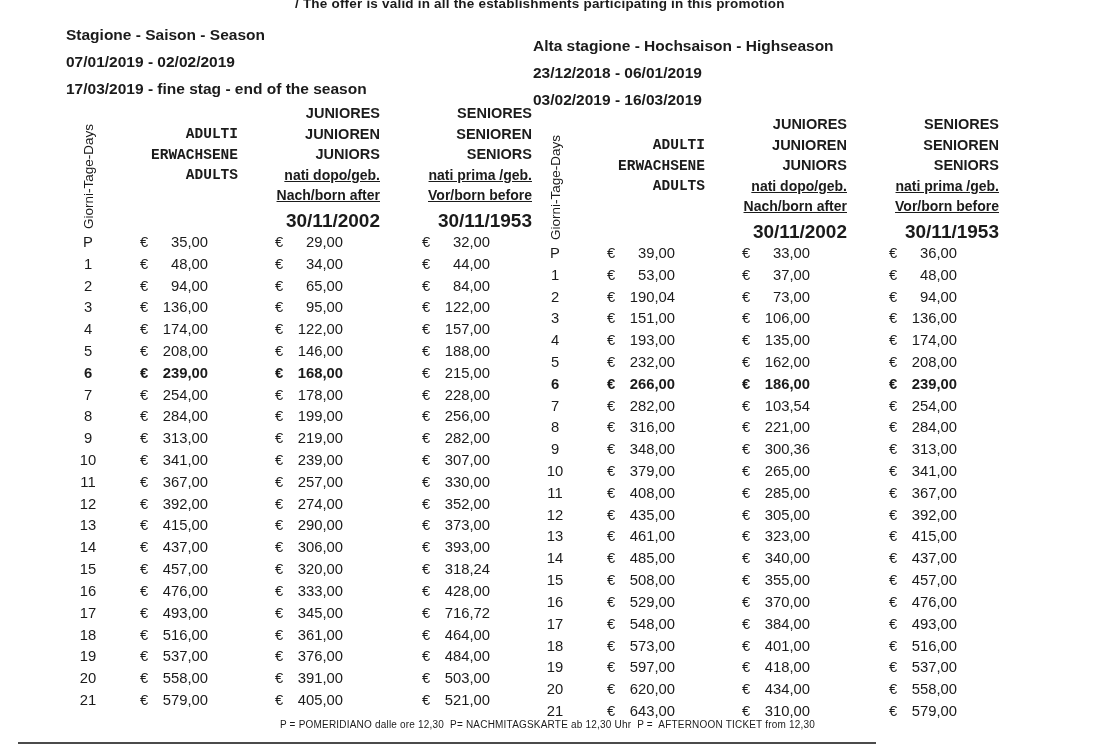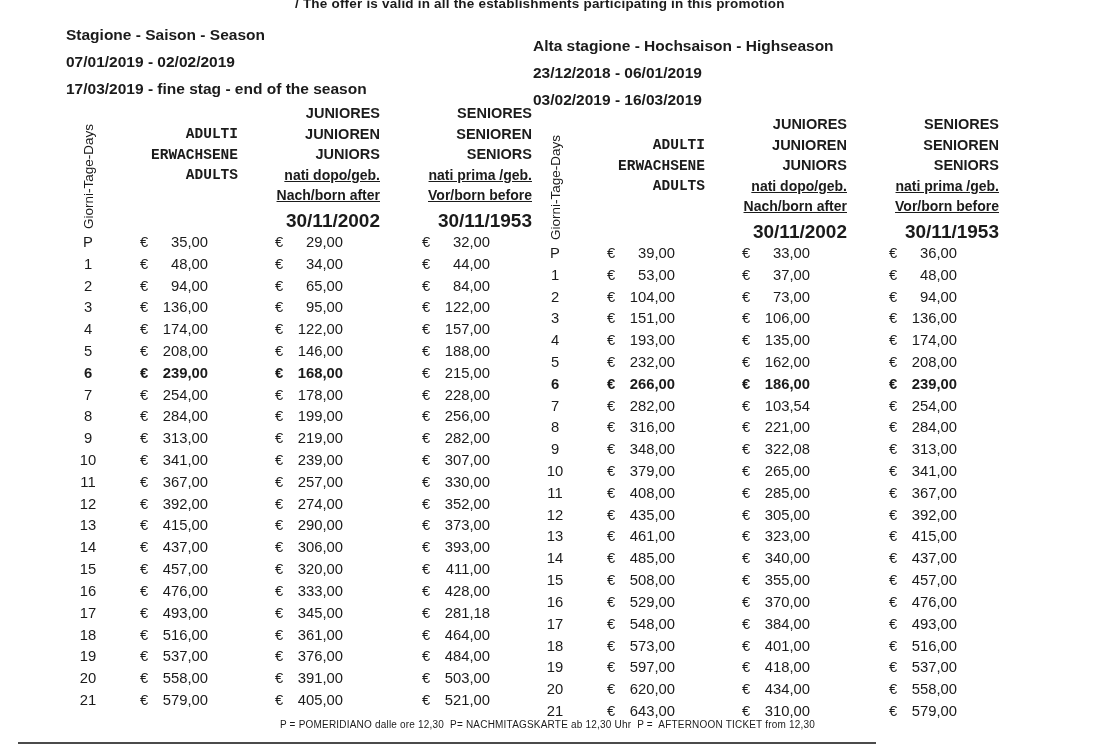--- a/index.html
+++ b/index.html
@@ -435,21 +435,21 @@
         </div>
         <div class="d-cell">
           <span class="price">
             <span>€</span>
             <span>320,00</span>
           </span>
         </div>
         <div class="d-cell">
           <span class="price">
             <span>€</span>
-            <span>411,00</span>
+            <span>318,24</span>
           </span>
         </div>
       </div>
       <div class="t-grid d-row">
         <div class="d-day">16</div>
         <div class="d-cell">
           <span class="price">
             <span>€</span>
             <span>476,00</span>
           </span>
@@ -477,21 +477,21 @@
         </div>
         <div class="d-cell">
           <span class="price">
             <span>€</span>
             <span>345,00</span>
           </span>
         </div>
         <div class="d-cell">
           <span class="price">
             <span>€</span>
-            <span>281,18</span>
+            <span>716,72</span>
           </span>
         </div>
       </div>
       <div class="t-grid d-row">
         <div class="d-day">18</div>
         <div class="d-cell">
           <span class="price">
             <span>€</span>
             <span>516,00</span>
           </span>
@@ -646,21 +646,21 @@
             <span>€</span>
             <span>48,00</span>
           </span>
         </div>
       </div>
       <div class="t-grid d-row">
         <div class="d-day">2</div>
         <div class="d-cell">
           <span class="price">
             <span>€</span>
-            <span>104,00</span>
+            <span>190,04</span>
           </span>
         </div>
         <div class="d-cell">
           <span class="price">
             <span>€</span>
             <span>73,00</span>
           </span>
         </div>
         <div class="d-cell">
           <span class="price">
@@ -799,21 +799,21 @@
         <div class="d-day">9</div>
         <div class="d-cell">
           <span class="price">
             <span>€</span>
             <span>348,00</span>
           </span>
         </div>
         <div class="d-cell">
           <span class="price">
             <span>€</span>
-            <span>322,08</span>
+            <span>300,36</span>
           </span>
         </div>
         <div class="d-cell">
           <span class="price">
             <span>€</span>
             <span>313,00</span>
           </span>
         </div>
       </div>
       <div class="t-grid d-row">

